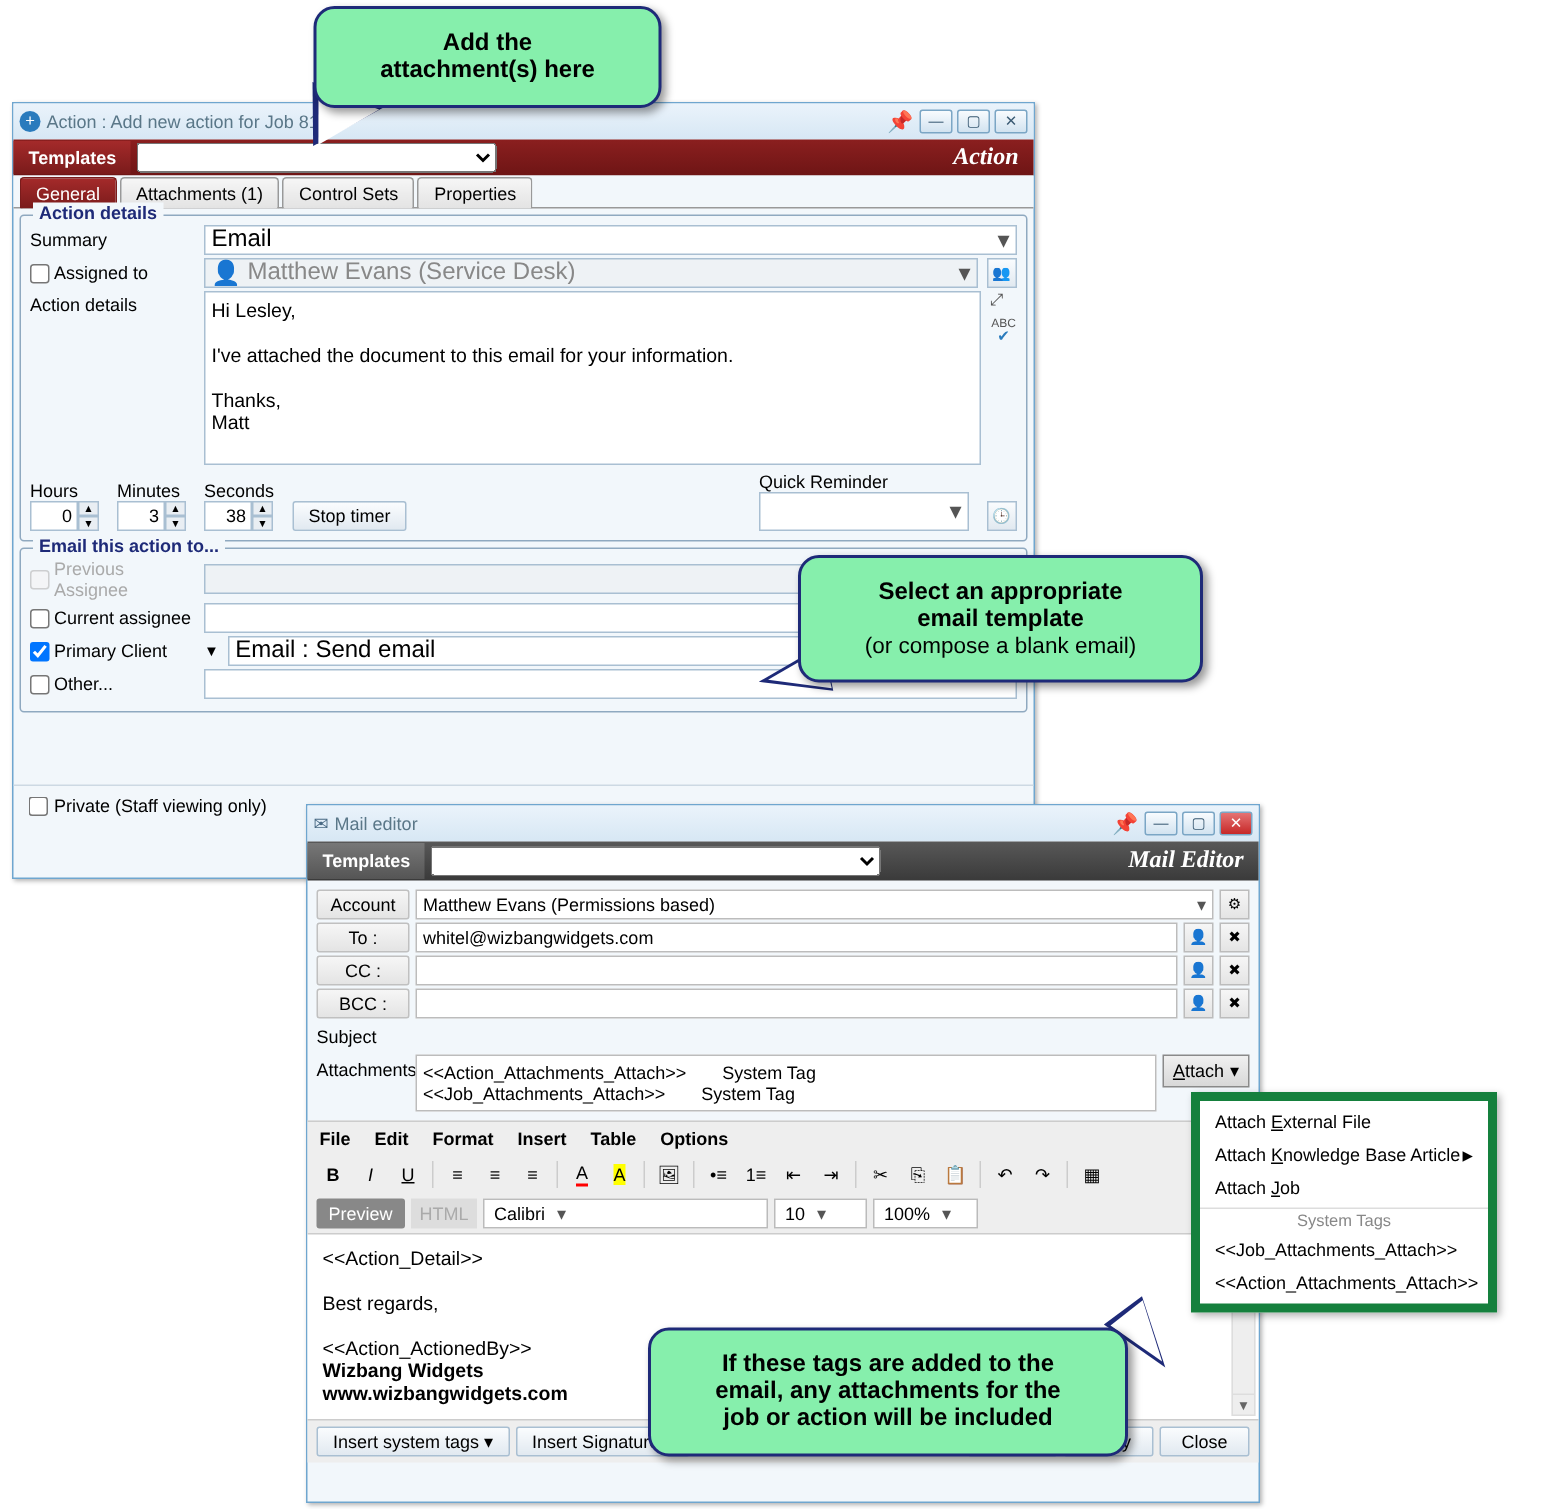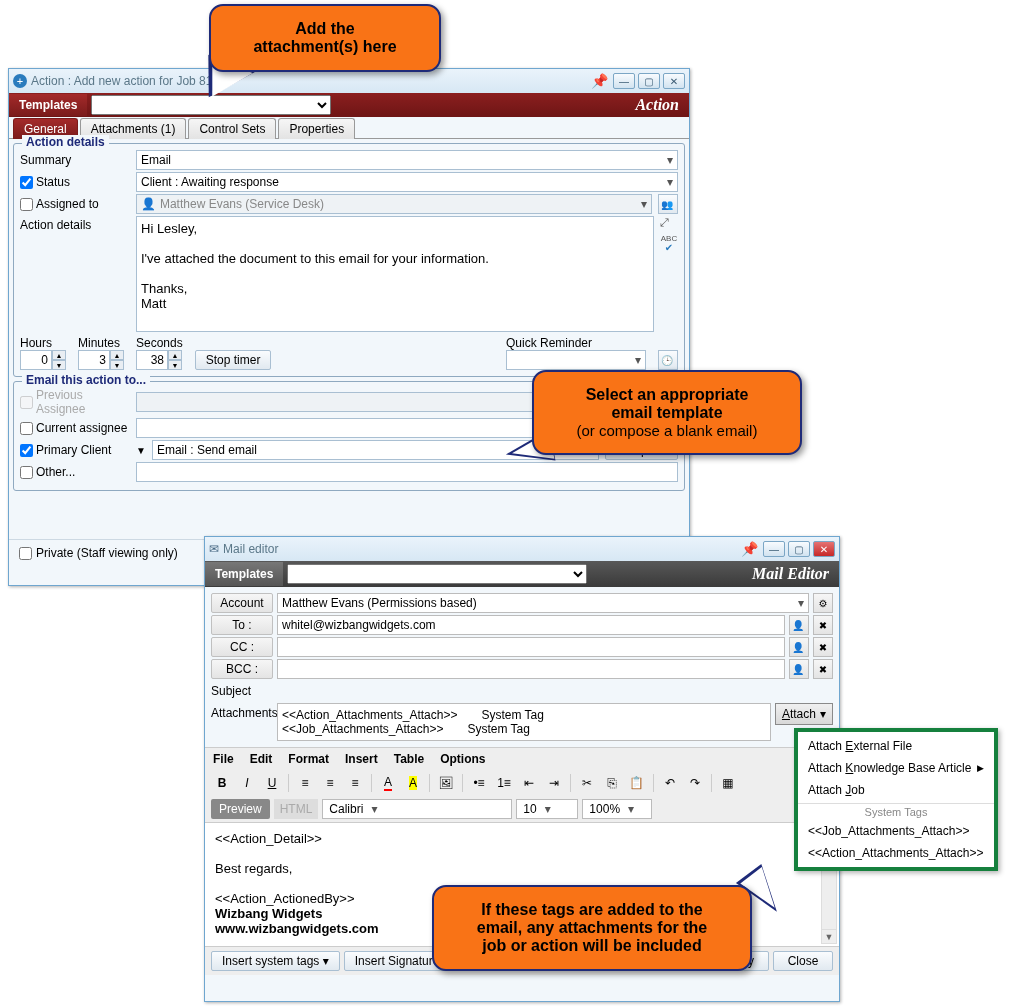--- a/index.html
+++ b/index.html
@@ -1,21 +1,21 @@
 <!DOCTYPE html>
 <html><head>
 <meta charset="utf-8">
 <style>
   * { box-sizing: border-box; font-family: "Segoe UI", Tahoma, sans-serif; }
   body { margin: 0; background: #fff; width: 1028px; height: 1006px; position: relative; font-size: 12px; }
 
   
   .callout {
     position: absolute;
-    background: #f97316;
+    background: #86efac;
     border: 2px solid #1e2a78;
     border-radius: 14px;
     padding: 14px 24px;
     text-align: center;
     font-weight: bold;
     font-size: 16px;
     color: #000;
     box-shadow: 3px 3px 6px rgba(0,0,0,0.4);
     z-index: 50;
   }
@@ -101,21 +101,21 @@
   .red-bar .title { margin-left:auto; font-style:italic; font-size:16px; font-family: Georgia, serif;}
 
   .tabs-row { display:flex; border-bottom:1px solid #999; background:#f2f7fb; padding-left:4px;}
   .tab { padding:3px 10px; border:1px solid #999; border-bottom:none; background:linear-gradient(#f6f6f6,#e3e3e3); margin-right:2px; border-radius:3px 3px 0 0; font-size:12px; position:relative; top:1px;}
   .tab.active { background:linear-gradient(#a42a2a,#7a1b1b); color:#fff; border-color:#7a1b1b;}
 
   .fieldset { border:1px solid #8fa9c0; margin:4px; border-radius:3px; padding:4px 6px 6px 6px; position:relative;}
   .fieldset .legend { position:absolute; top:-9px; left:8px; background:#f2f7fb; padding:0 4px; color:#1e2a78; font-weight:bold; font-size:12px;}
   .row { display:flex; align-items:center; margin:2px 0; gap:6px;}
   .lbl { width:110px; font-size:12px; display:flex; align-items:center; gap:3px;}
-  .inp { flex:1; border:1px solid #a9bfd2; background:#fff; height:20px; padding:2px 4px; font-size:12px; display:flex; align-items:center;}
+  .inp { flex:1; border:1px solid #a9bfd2; background:#fff; height:20px; padding:2px 4px; font-size:16px; display:flex; align-items:center;}
   .inp.dd:after { content:"▾"; margin-left:auto; color:#555;}
   .inp.disabled { background:#eef2f5; color:#888;}
   .textarea { flex:1; border:1px solid #a9bfd2; background:#fff; height:116px; padding:4px; font-size:13px; white-space:pre-wrap; overflow:hidden; }
   .side-icons { width:18px; display:flex; flex-direction:column; gap:6px; font-size:12px; color:#3a6;}
   .side-icons .expand { font-size:11px; color:#555;}
   .side-icons .abc { font-size:8px; color:#555; text-align:center; line-height:1;}
   .side-icons .abc:after{content:"\2714";display:block;color:#2a7bbd;font-size:10px;}
 
   .time-row { display:flex; gap:12px; align-items:flex-end; margin-top:4px;}
   .time-cell { display:flex; flex-direction:column; font-size:12px; }
@@ -166,21 +166,21 @@
   .editor-body .scroll .up,.editor-body .scroll .down{height:14px;display:flex;align-items:center;justify-content:center;font-size:9px;color:#666;}
   .editor-body .scroll .up{border-bottom:1px solid #ddd;}
   .editor-body .scroll .down{position:absolute;bottom:0;left:0;right:0;border-top:1px solid #ddd;}
 
   .footer-bar{display:flex;gap:4px;padding:4px 6px;background:#eeeeee;border-top:1px solid #ccc;align-items:center;}
   .footer-bar .spacer{flex:1;}
 
   
   .attach-menu {
     position:absolute; top:728px; left:794px; width:204px;
-    background:#fff; border:4px solid #15803d; box-shadow:2px 2px 5px rgba(0,0,0,0.3);
+    background:#fff; border:6px solid #15803d; box-shadow:2px 2px 5px rgba(0,0,0,0.3);
     z-index:40; font-size:12px; padding:3px 0;
   }
   .attach-menu .mi{padding:4px 10px;display:flex;align-items:center;}
   .attach-menu .mi .arrow{margin-left:auto;font-size:9px;}
   .attach-menu .hdr{color:#888;text-align:center;font-size:11px;padding:2px 0;border-top:1px solid #ddd;margin-top:2px;}
 
   input[type=checkbox]{margin:0;}
 </style>
 </head>
 <body>
@@ -228,29 +228,20 @@
     <div class="tab">Control Sets</div>
     <div class="tab">Properties</div>
   </div>
 
   <div class="fieldset">
     <div class="legend">Action details</div>
     <div class="row">
       <div class="lbl">Summary</div>
       <div class="inp dd">
           <span>Email</span>
-        </div>
-    </div>
-    <div class="row">
-      <div class="lbl">
-          <input type="checkbox" checked="" style="">
-          <span>Status</span>
-        </div>
-      <div class="inp dd">
-          <span>Client : Awaiting response</span>
         </div>
     </div>
     <div class="row">
       <div class="lbl">
           <input type="checkbox" style="">
           <span>Assigned to</span>
         </div>
       <div class="inp dd disabled">
           <span style="color:#5a8abf;margin-right:4px;">👤</span>
           <span>Matthew Evans (Service Desk)</span>

